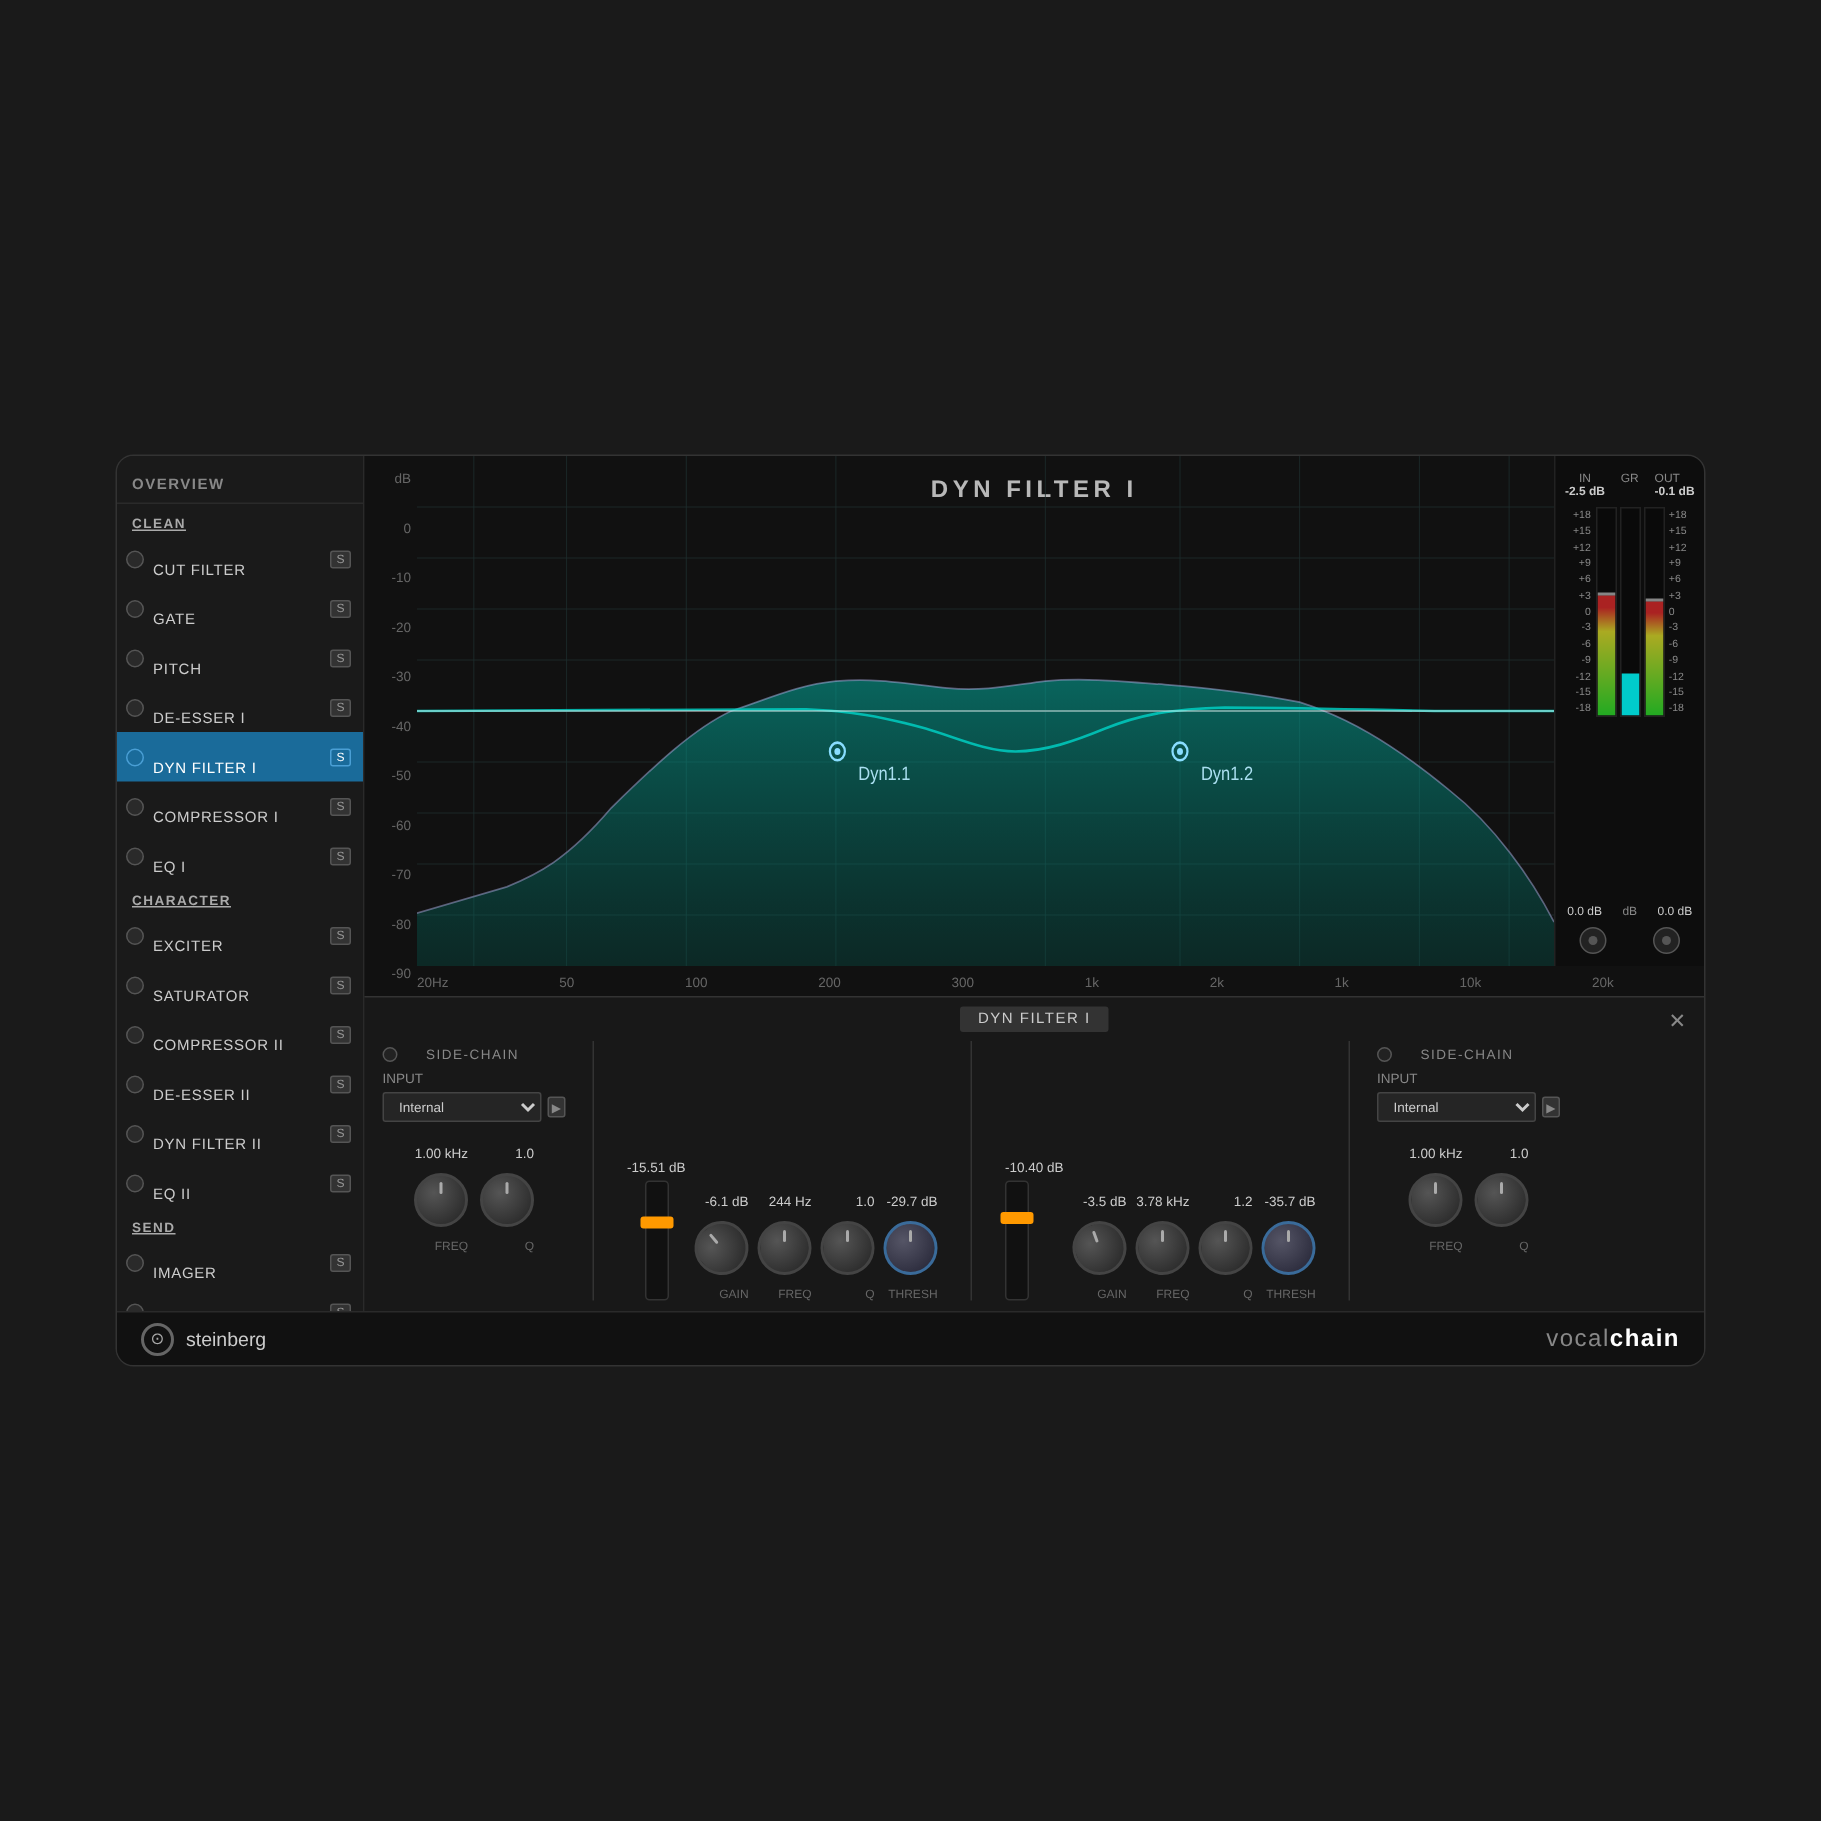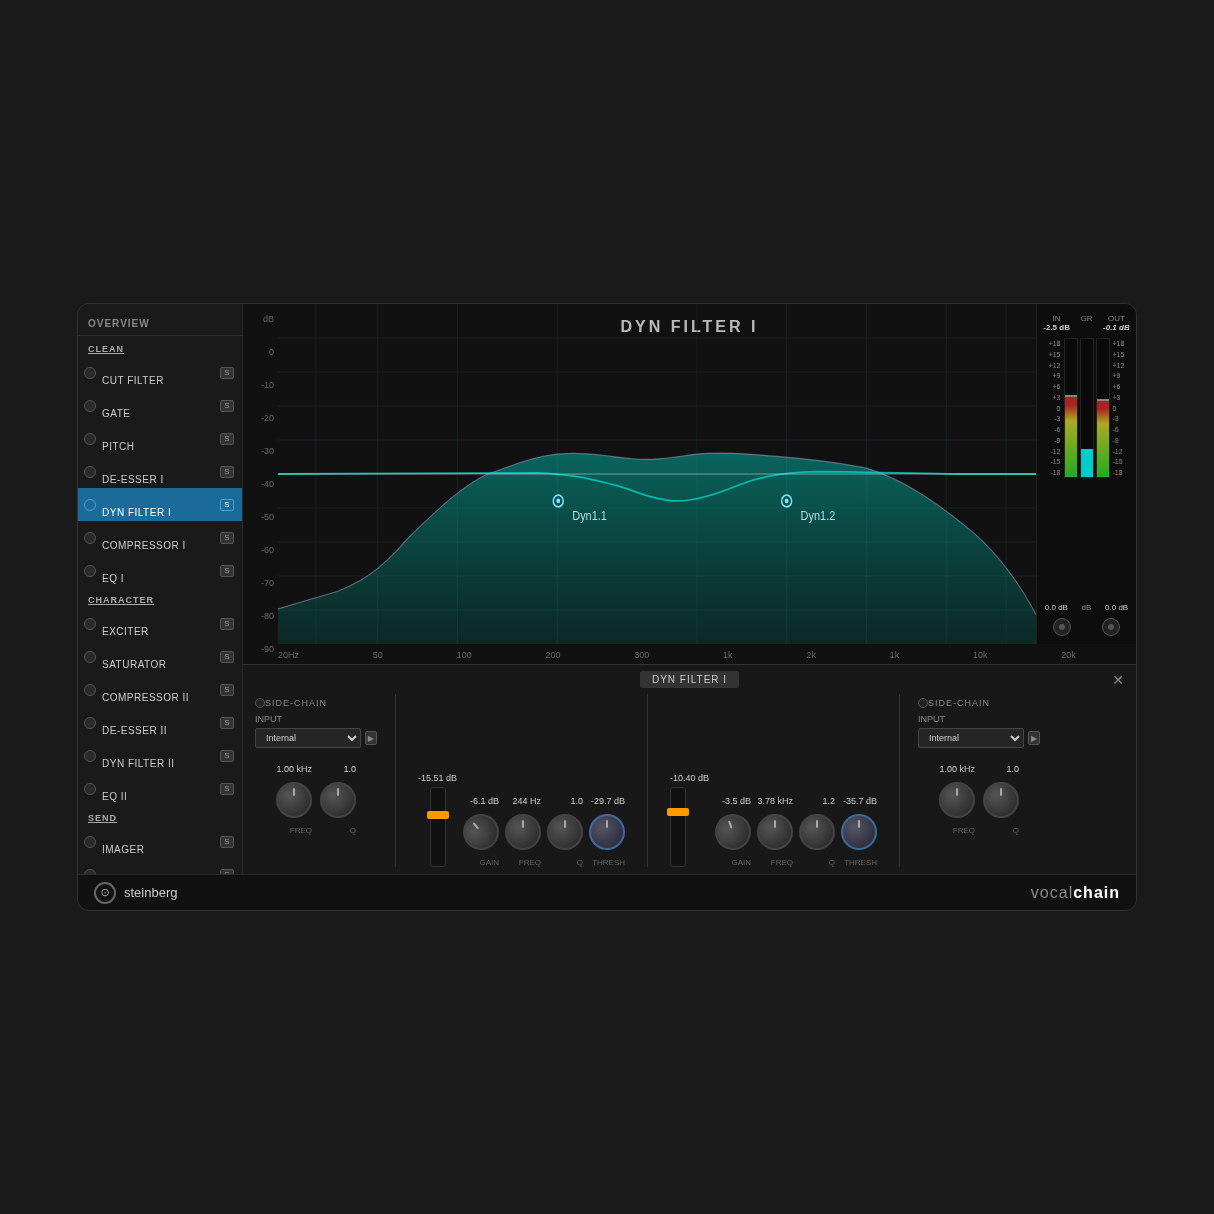--- a/index.html
+++ b/index.html
@@ -219,21 +219,21 @@
     }
     
     .side-chain-section {
       width: 130px;
       flex-shrink: 0;
       padding: 4px;
     }
     .side-chain-label {
       display: flex;
       align-items: center;
-      gap: 0;
+      gap: 19px;
       color: #888;
       font-size: 9px;
       text-transform: uppercase;
       letter-spacing: 1px;
       margin-bottom: 6px;
     }
     .side-chain-circle {
       width: 10px;
       height: 10px;
       border-radius: 50%;
@@ -510,23 +510,23 @@
         <div class="meters-area">
 
           <div style="display:flex; justify-content:space-around; padding:2px 0 4px 0;">
             <div style="text-align:center;">
               <div style="color:#888;font-size:8px;">IN</div>
               <div style="color:#ccc;font-size:8px;font-weight:bold;">-2.5 dB</div>
             </div>
             <div style="text-align:center;">
               <div style="color:#888;font-size:8px;">GR</div>
             </div>
-            <div style="text-align:center;">
+            <div style="text-align:left;">
               <div style="color:#888;font-size:8px;">OUT</div>
-              <div style="color:#ccc;font-size:8px;font-weight:bold;font-style:italic;">-0.1 dB</div>
+              <div style="color:#ccc;font-size:8px;font-weight:bold;">-0.1 dB</div>
             </div>
           </div>
 
           <div style="display:flex; justify-content:center; padding:2px 0; position:relative; flex:1;">
 
             <div style="display:flex;flex-direction:column;justify-content:space-between;width:18px;height:140px;padding:2px 0;">
               <div style="color:#888;font-size:7px;text-align:right;padding-right:2px;">+18</div>
               <div style="color:#888;font-size:7px;text-align:right;padding-right:2px;">+15</div>
               <div style="color:#888;font-size:7px;text-align:right;padding-right:2px;">+12</div>
               <div style="color:#888;font-size:7px;text-align:right;padding-right:2px;">+9</div>

